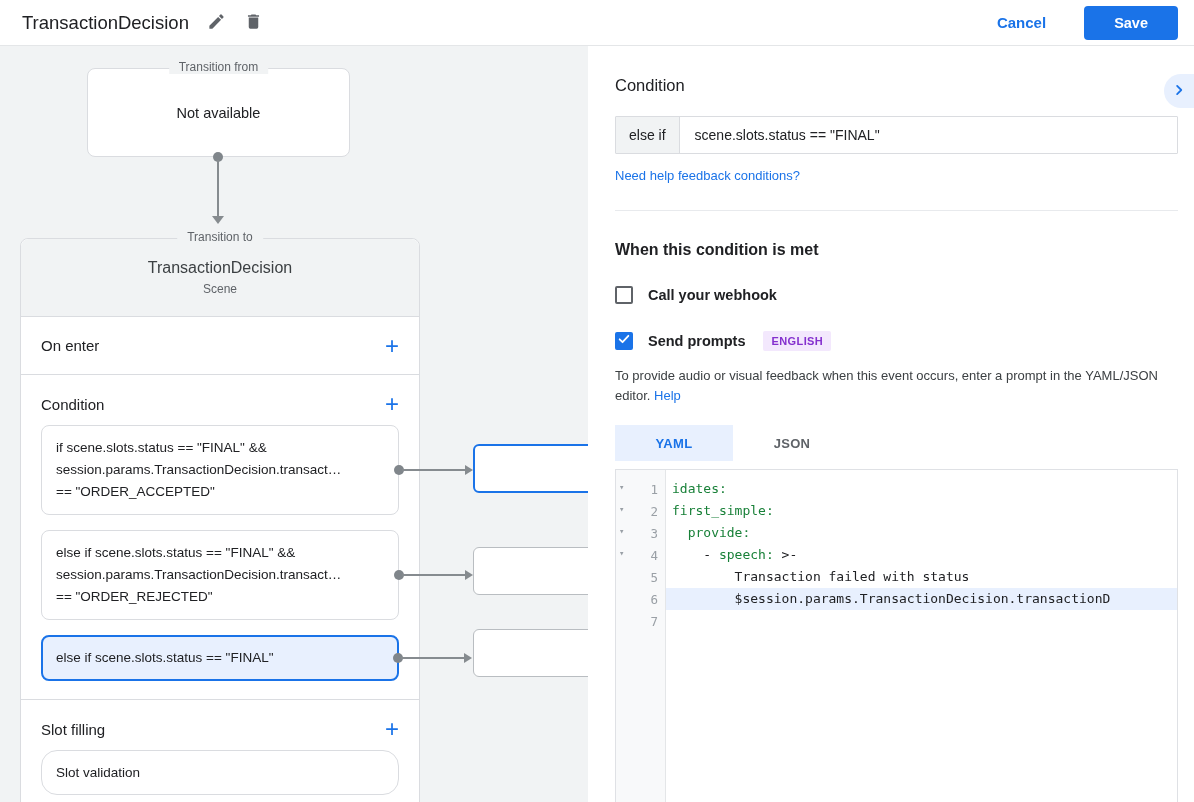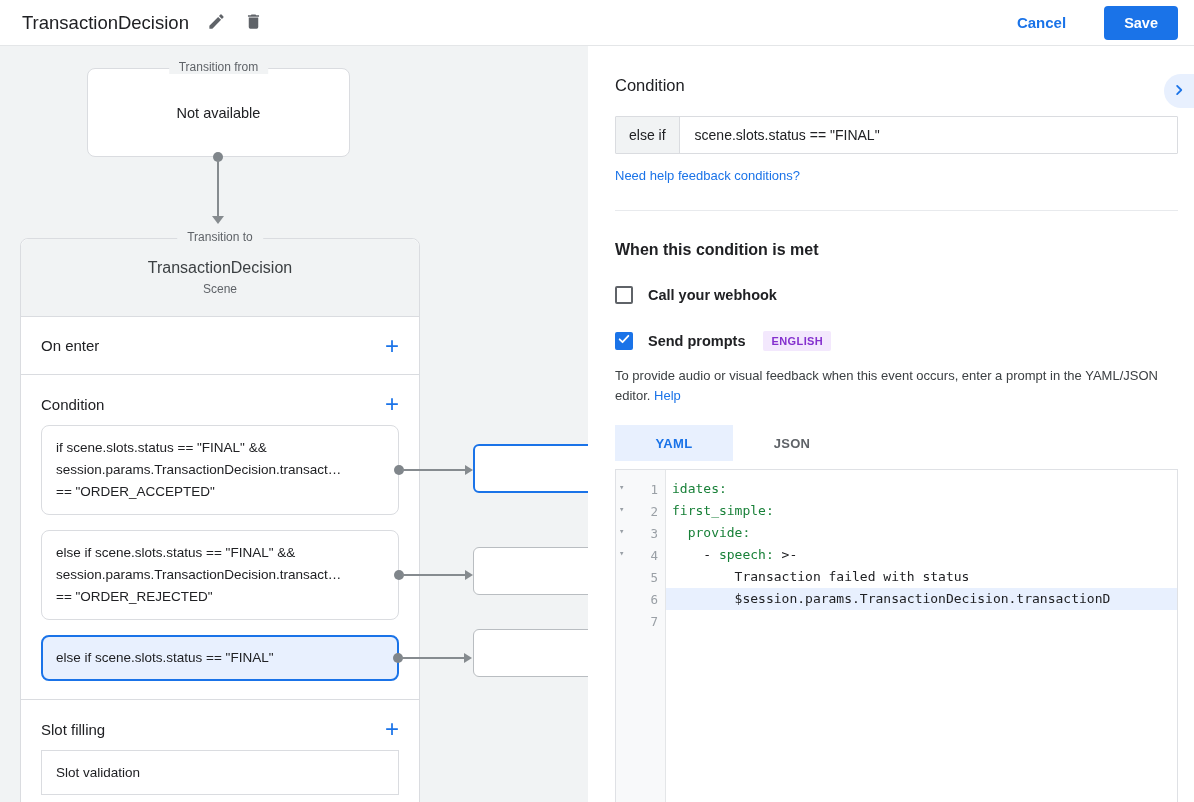--- a/index.html
+++ b/index.html
@@ -8,21 +8,21 @@
   .app { position:relative; width:1194px; height:802px; overflow:hidden; }
 
   
   .topbar { position:absolute; left:0; top:0; width:1194px; height:46px; background:#fff;
             border-bottom:1px solid #e4e6e8; display:flex; align-items:center; padding:0 16px 0 22px; z-index:30; }
   .topbar .title { font-size:18.5px; color:#202124; }
   .topbar .icon-btn { border:none; background:none; margin-left:18px; cursor:pointer; display:flex; align-items:center; }
   .topbar .spacer { flex:1; }
   .btn-cancel { border:none; background:none; color:#1a73e8; font-size:15px; font-weight:600; margin-right:38px; cursor:pointer; font-family:inherit; }
   .btn-save { border:none; background:#1a73e8; color:#fff; font-size:14.5px; font-weight:600; border-radius:4px;
-              padding:9px 20px; cursor:pointer; font-family:inherit; }
+              padding:9px 30px; cursor:pointer; font-family:inherit; }
 
   
   .canvas { position:absolute; left:0; top:46px; width:588px; height:756px; background:#f1f3f4; overflow:hidden; }
   .flowbox { position:absolute; background:#fff; border:1px solid #dadce0; border-radius:8px; }
   .flowbox .legend { position:absolute; top:-9px; left:50%; transform:translateX(-50%); background:#f1f3f4;
                      padding:0 10px; font-size:12px; color:#5f6368; white-space:nowrap; }
   .tfrom { left:87px; top:22px; width:263px; height:89px; display:flex; align-items:center; justify-content:center; }
   .tfrom .na { font-size:14.5px; color:#202124; }
   .dot { width:10px; height:10px; border-radius:50%; background:#80868b; }
   .tfrom-dot { position:absolute; left:213px; top:106px; }
@@ -43,21 +43,21 @@
   .section.last { border-bottom:none; }
   .section .row-head { height:42px; }
   .cond-card { position:relative; margin:0 20px 15px; background:#fff; border:1px solid #dadce0; border-radius:8px;
                padding:11px 14px; font-size:13.5px; line-height:22px; color:#202124; cursor:pointer; }
   .cond-card:last-child { margin-bottom:0; }
   .cond-card.selected { background:#e8f0fe; border:2px solid #1a73e8; padding:10px 13px; }
   .cond-card .card-dot { position:absolute; right:-6px; top:50%; transform:translateY(-50%); }
   .cond-card .hline { position:absolute; left:calc(100% + 4px); top:calc(50% - 1px); width:63px; height:2px; background:#868b8f; }
   .cond-card .hline::after { content:""; position:absolute; right:-8px; top:-4px; width:0; height:0;
                border-top:5px solid transparent; border-bottom:5px solid transparent; border-left:8px solid #868b8f; }
-  .slot-card { margin:0 20px; background:#fff; border:1px solid #dadce0; border-radius:0;
+  .slot-card { margin:0 20px; background:#fff; border:1px solid #dadce0; border-radius:16px;
                padding:14px 14px; font-size:13.5px; color:#202124; cursor:pointer; }
   .midbox { position:absolute; left:473px; width:148px; height:48px; background:#fff;
             border:1px solid #b9bdc1; border-radius:6px; }
   .midbox.active { border:2px solid #1a73e8; height:49px; }
 
   
   .panel { position:absolute; left:588px; top:46px; width:606px; height:756px; background:#fff; overflow:hidden; }
   .panel-sec1 { position:relative; padding:30px 16px 0 27px; }
   .panel-h { font-size:16.5px; color:#202124; font-weight:400; }
   .collapse-btn { position:absolute; right:0; top:28px; width:30px; height:34px; background:#e8f0fe;

